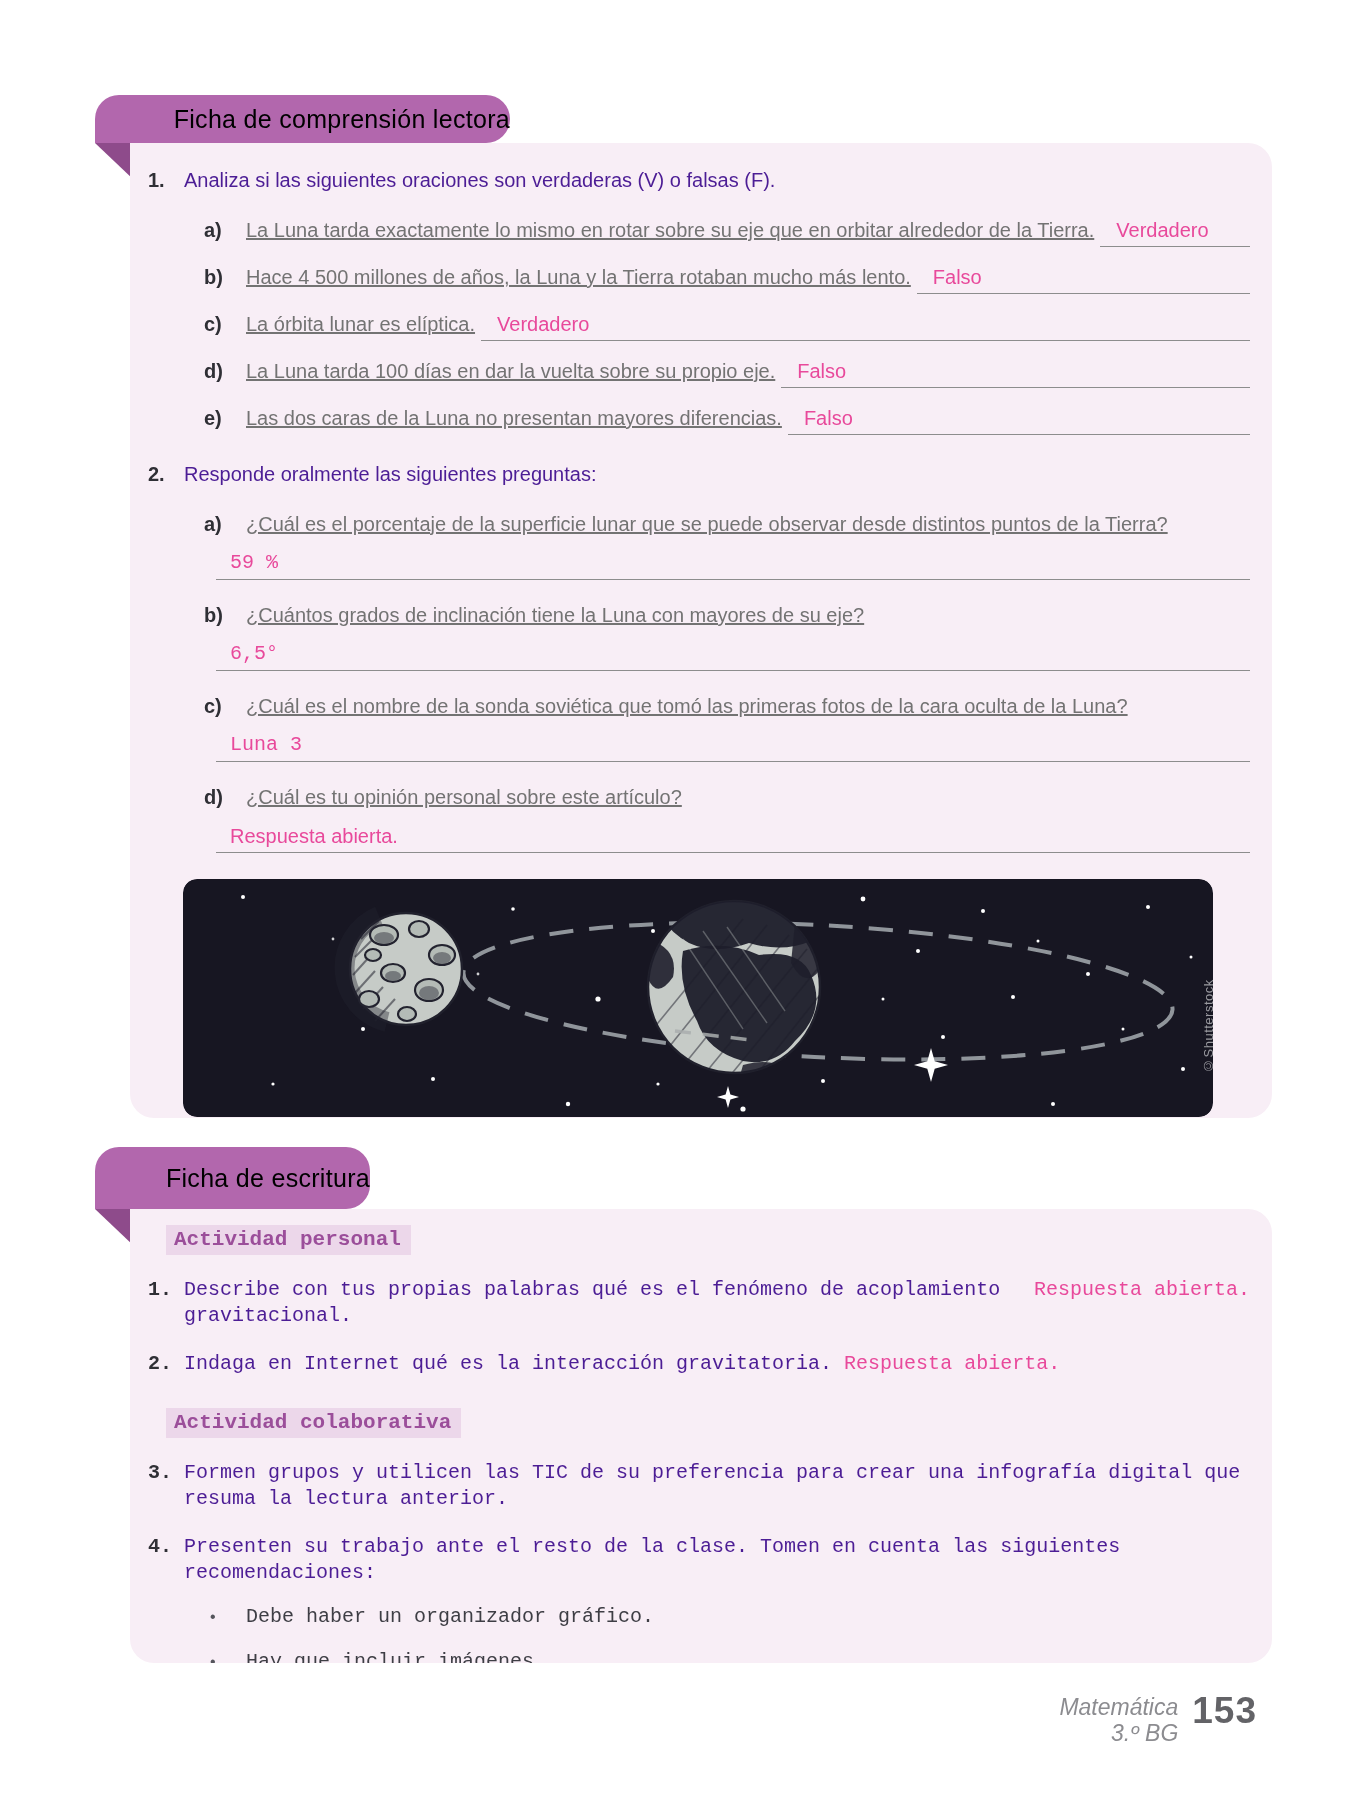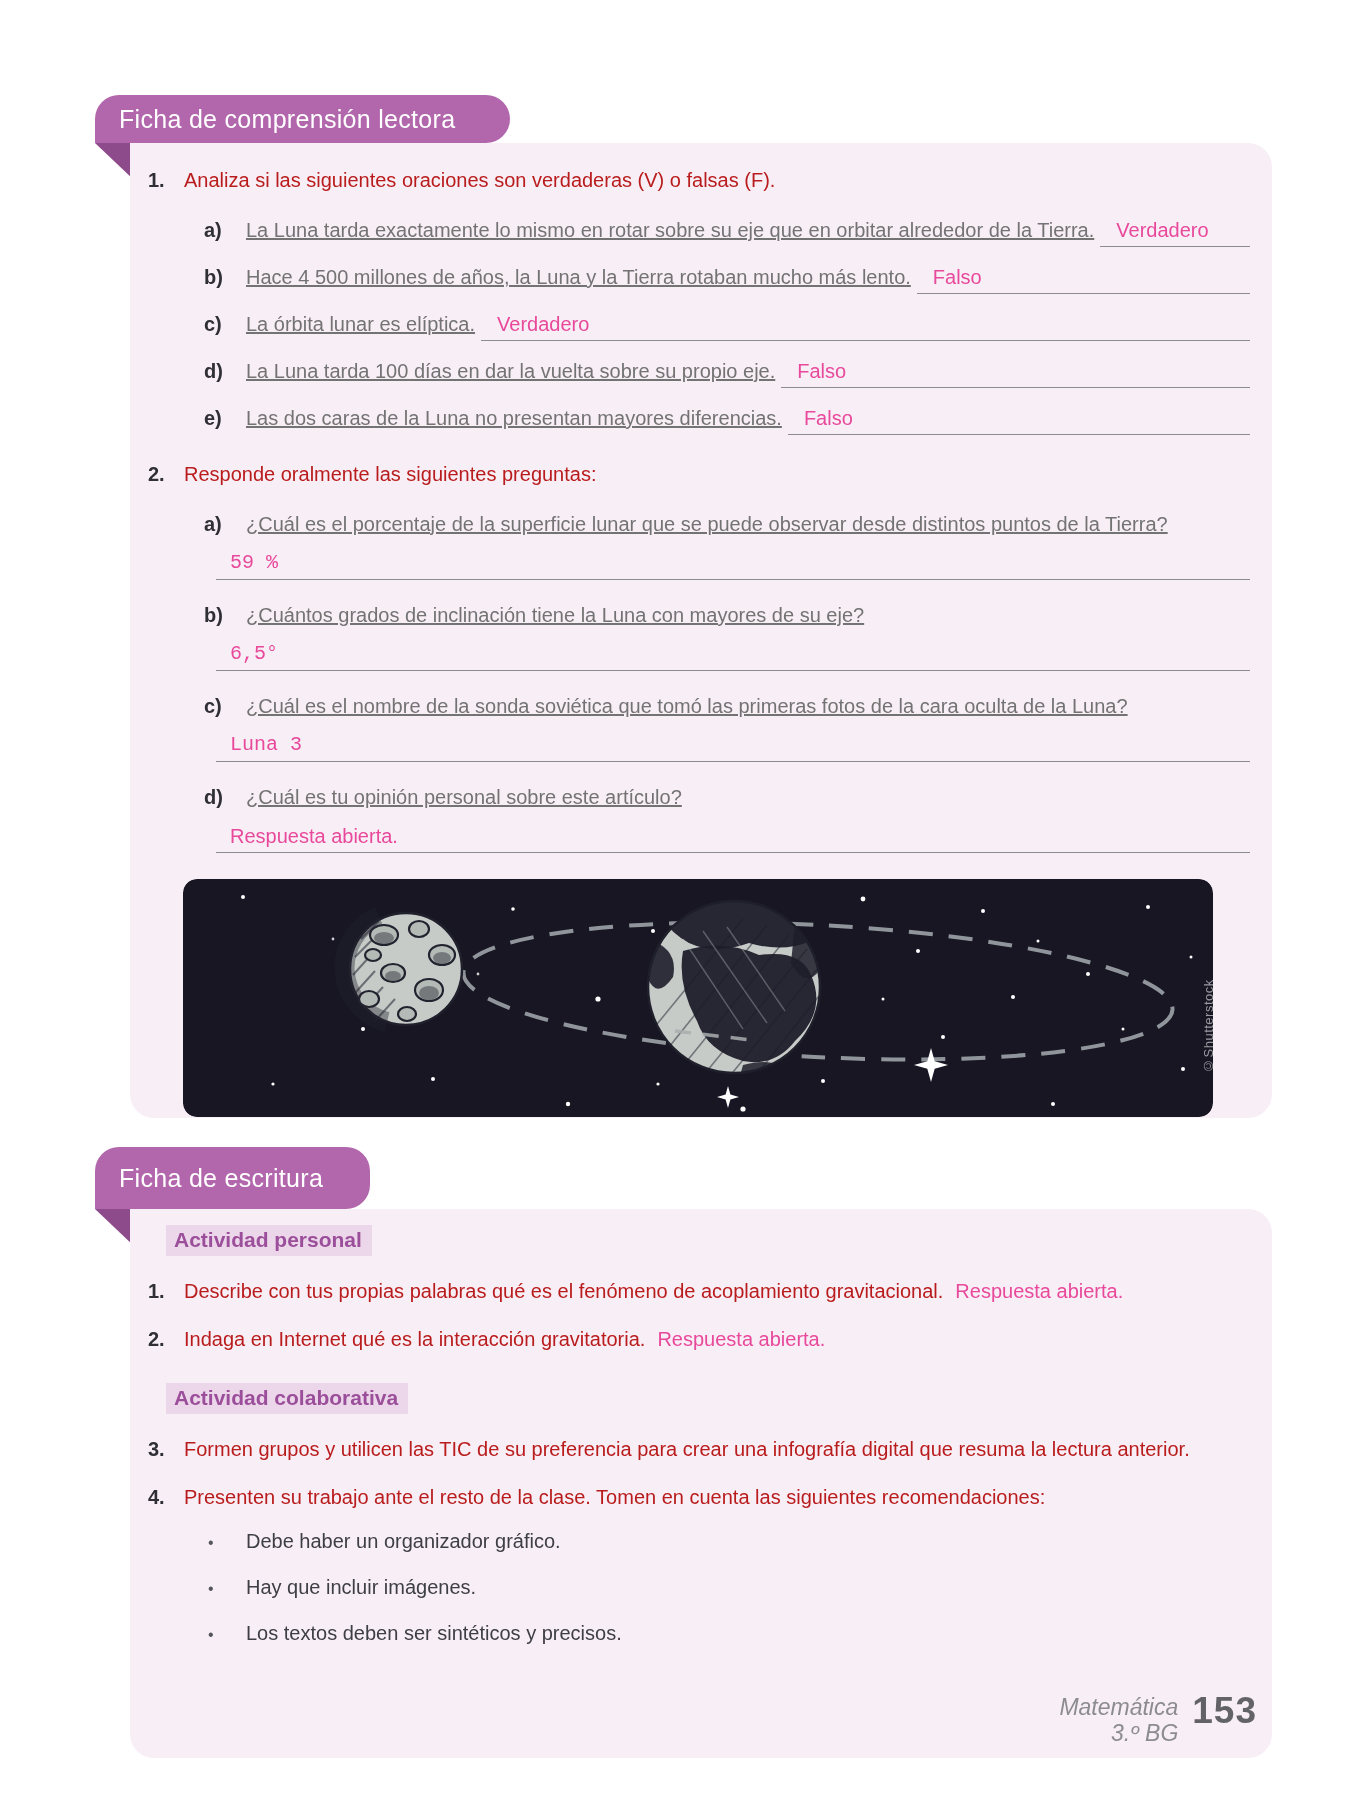--- a/index.html
+++ b/index.html
@@ -7,48 +7,49 @@
   body {
     position:relative;
     background:#ffffff;
     font-family:"Liberation Sans", sans-serif;
     color:#3e3e45;
   }
   
   .tab {
     position:absolute;
     background:#b267ad;
-    color:#ffffff;
+    color:#000000;
     border-radius:24px 24px 24px 0;
     display:flex; align-items:center;
     padding-left:24px;
     letter-spacing:.3px;
+    justify-content:flex-end;
   }
   .tab1 { left:95px; top:95px; width:415px; height:48px; font-size:25px; }
   .tab2 { left:95px; top:1147px; width:275px; height:62px; font-size:25px; }
   .fold {
     position:absolute; width:40px; height:38px; background:#8e4b8b;
     clip-path:polygon(0 0, 100% 0, 100% 100%);
   }
   .fold1 { left:95px; top:143px; }
   .fold2 { left:95px; top:1209px; }
   
   .panel {
     position:absolute;
     left:130px; width:1142px;
     background:#f8eef6;
     border-radius:0 24px 24px 24px;
     overflow:hidden;
   }
   .panel1 { top:143px; height:975px; padding:24px 22px 0 18px; }
-  .panel2 { top:1209px; height:549px; padding:16px 22px 0 18px; }
+  .panel2 { top:1209px; height:454px; padding:16px 22px 0 18px;font-family:Liberation Mono, monospace; }
   
   .qrow { display:flex; align-items:baseline; font-size:20px; line-height:26px; }
   .qnum { font-weight:bold; color:#2f2f35; width:36px; flex:none; }
-  .qtext { color:#b91c1c; }
+  .qtext { color:#4c1d95; }
   .item { display:flex; align-items:baseline; margin-left:56px; font-size:20px; line-height:26px; }
   .letter { font-weight:bold; color:#2f2f35; width:42px; flex:none; }
   .itext { color:#737373; white-space:nowrap;text-decoration:underline; }
   .ans {
     flex:1; min-width:110px;
     border-bottom:1.6px solid #8d8d8d;
     color:#e8499b;
     padding:0 0 3px 16px;
     margin-left:6px;
     white-space:nowrap;

